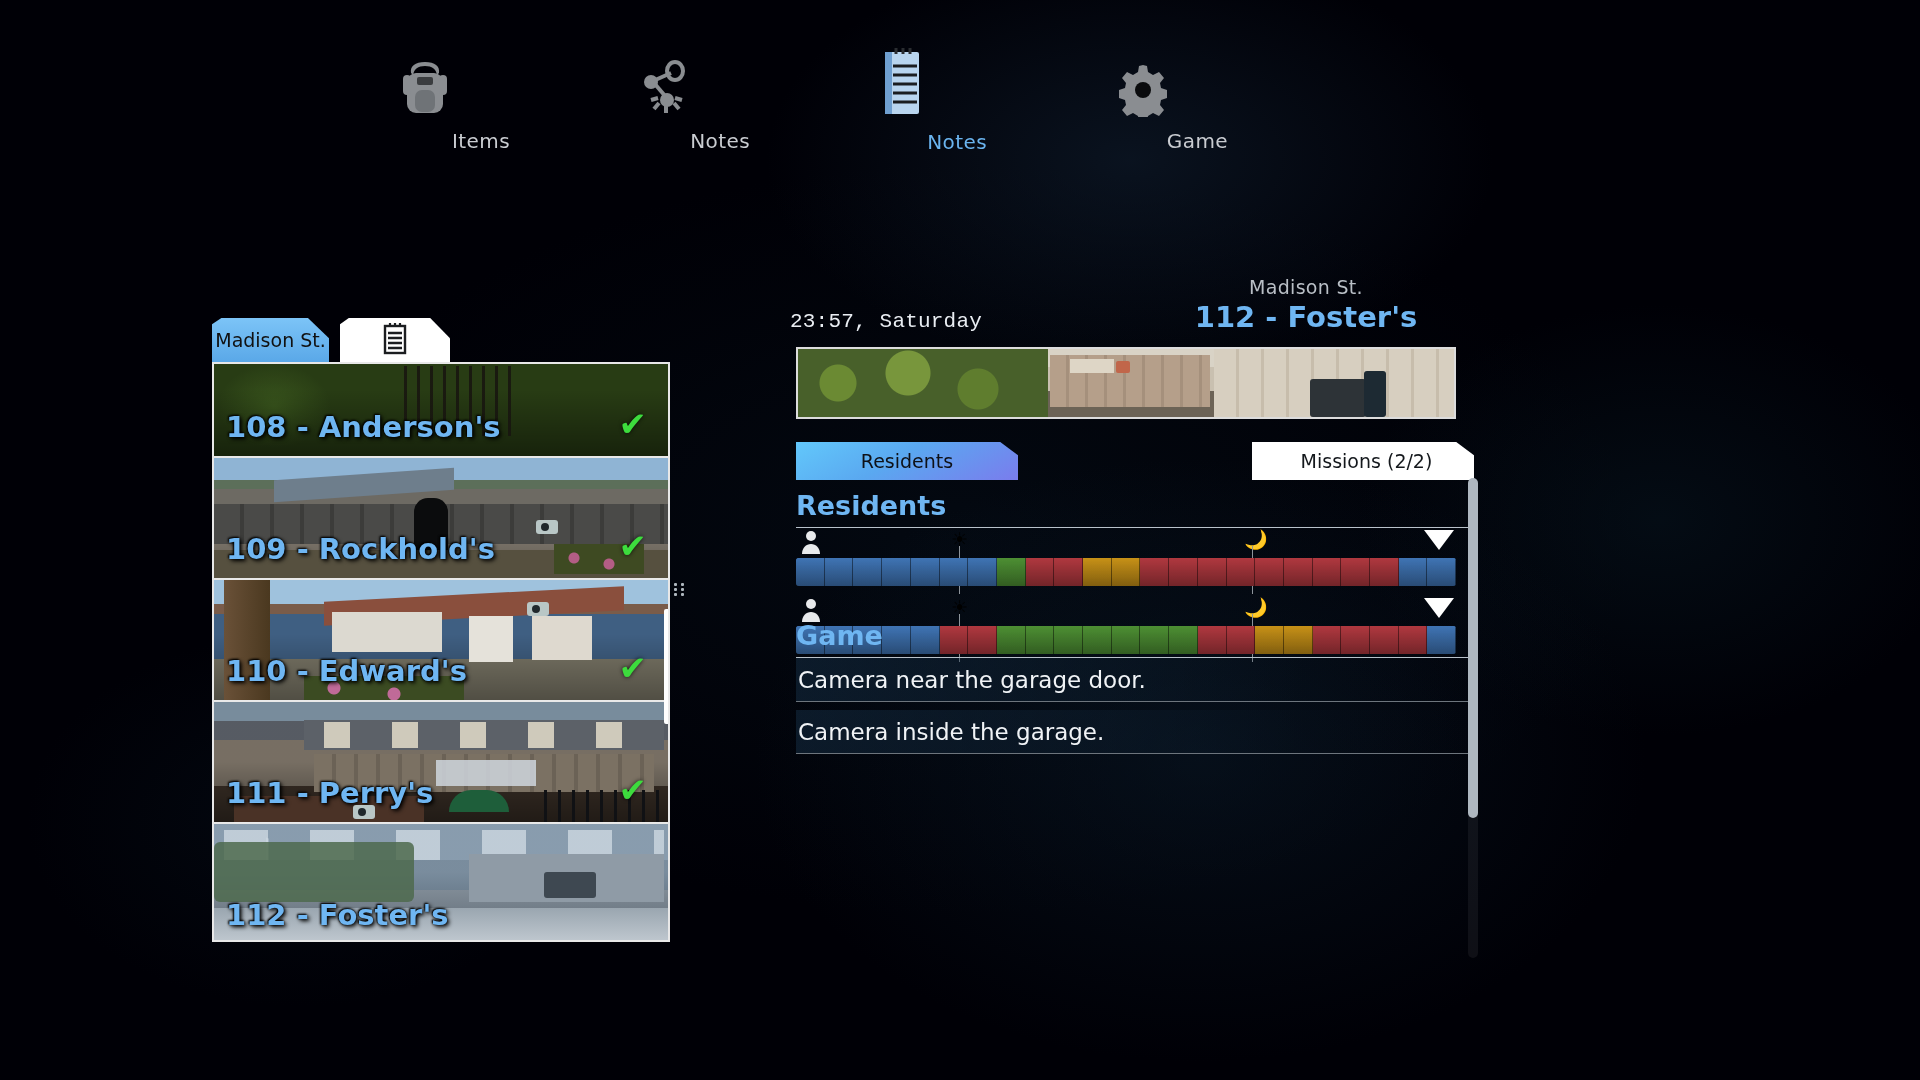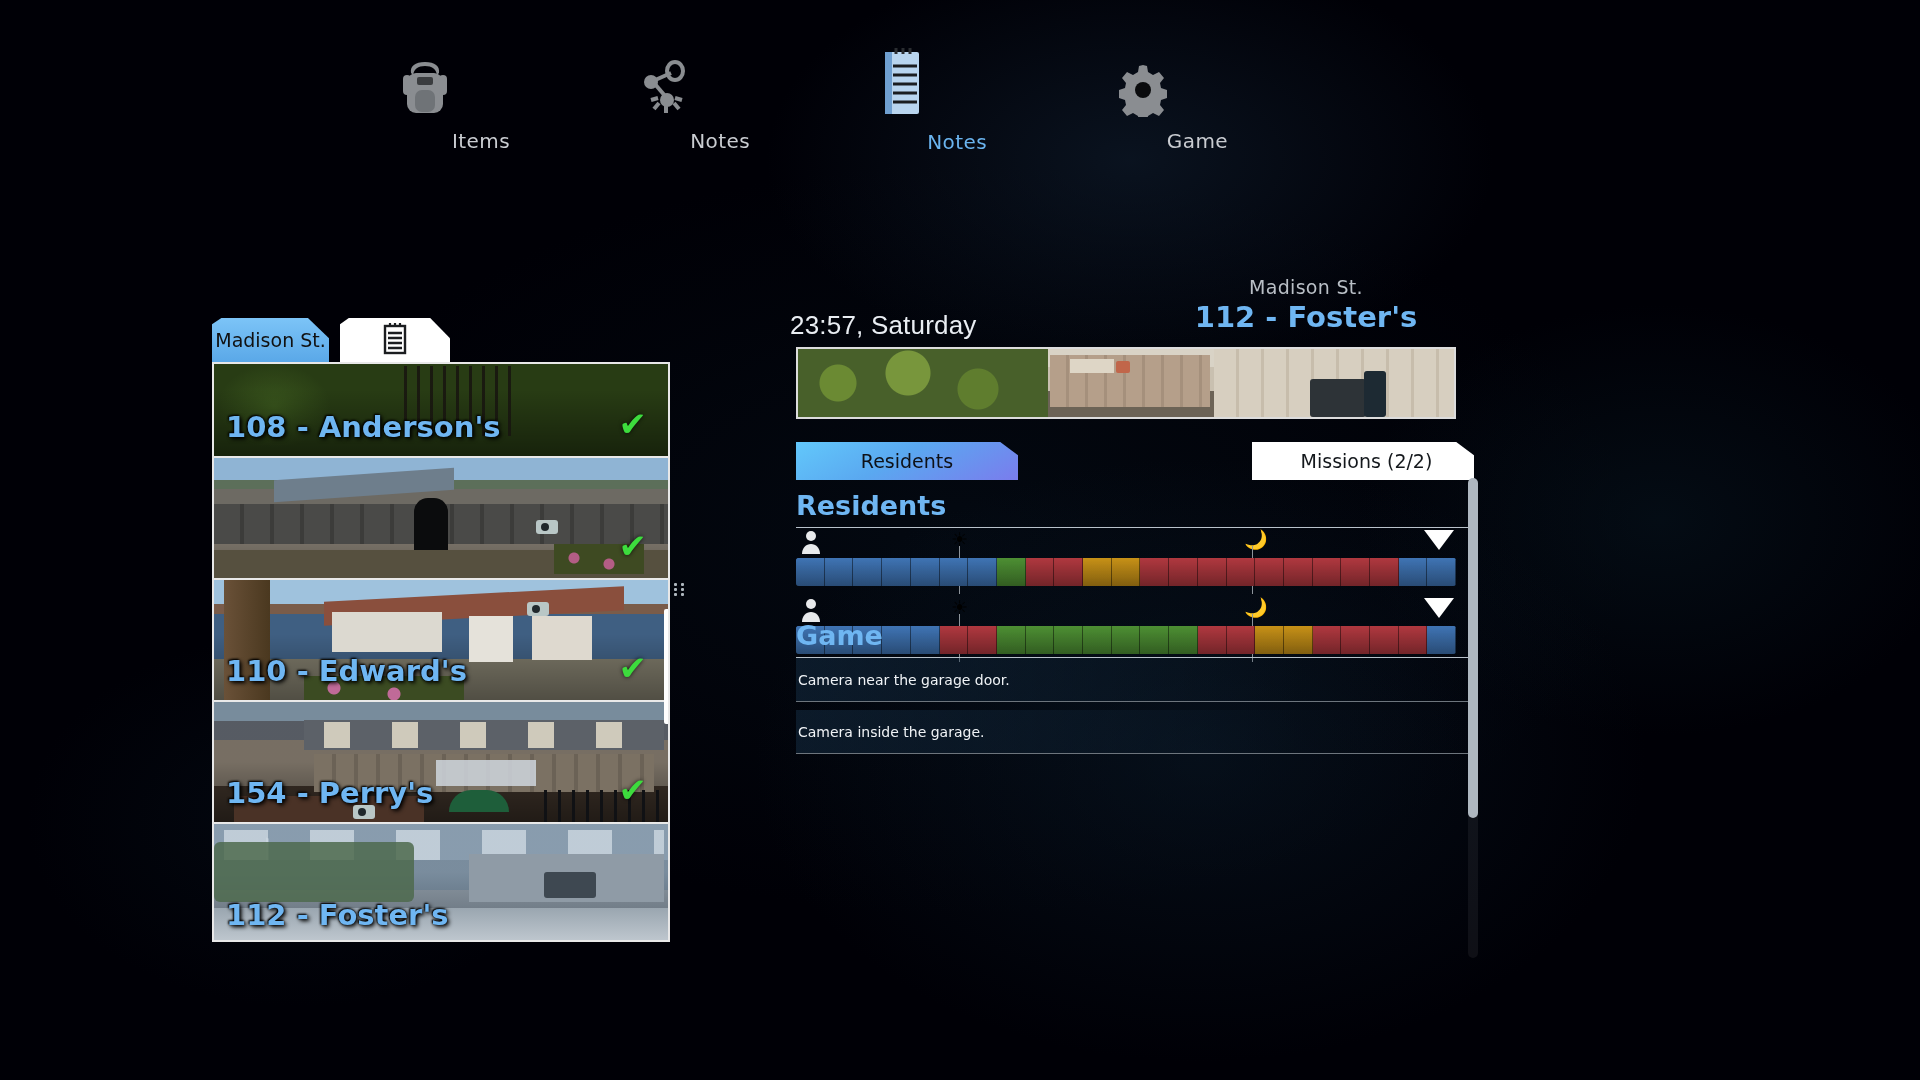--- a/index.html
+++ b/index.html
@@ -86,21 +86,21 @@
   .grip{
     position:absolute; right:-16px; top:270px; width:12px; height:18px;
     display:grid; grid-template-columns:1fr 1fr; gap:2px; align-content:center;
   }
   .grip i{ width:3px;height:3px;background:#aeb6bd;border-radius:1px; display:block;}
 
   
   .right-panel{ position:absolute; left:790px; top:300px; width:690px; }
   .clock{
     position:absolute; left:0; top:10px; color:#e9edf2;
-    font-size:26px; font-family:Liberation Sans, sans-serif; letter-spacing:.2px;
+    font-size:21px; font-family:Liberation Mono, monospace; letter-spacing:.2px;
   }
   .rp-title{ position:absolute; right:9px; top:-24px; text-align:center; width:330px;}
   .rp-street{ font-size:19px; color:#b9bfc6; letter-spacing:.3px; }
   .rp-house{ font-size:29px; color:#6fb6f2; font-weight:bold; margin-top:2px;}
 
   .hero{
     position:absolute; left:6px; top:47px; width:660px; height:72px;
     border:2px solid #dcdcdc; overflow:hidden; background:#1a1a18;
   }
 
@@ -141,21 +141,21 @@
     position:absolute; left:0; top:30px; width:660px; height:28px;
     display:flex; border-radius:3px; overflow:hidden;
   }
   .bar .seg{ flex:1 1 0; border-right:1px solid rgba(0,0,0,.45); }
 
   .hints{ position:absolute; left:0; top:320px; width:690px; }
   .hint-row{
     position:relative; margin:0 6px; height:44px;
     display:flex; align-items:center; border-bottom:1px solid #6d757d;
     background:linear-gradient(90deg, rgba(20,44,66,.55), rgba(12,26,40,.15) 75%, rgba(0,0,0,0));
-    color:#f0f3f6; font-size:14px; padding-left:2px;
+    color:#f0f3f6; font-size:23px; padding-left:2px;
   }
   .hint-row:first-child{ margin-top:14px; }
   .hint-gap{ height:8px; }
 
   .right-scroll{
     position:absolute; left:1468px; top:478px; width:10px; height:480px;
     background:rgba(255,255,255,.06); border-radius:5px;
   }
   .right-thumb{
     position:absolute; left:0; top:0; width:10px; height:340px;
@@ -282,20 +282,21 @@
         <div class="house-row">
           <div class="photo" style="background:
               linear-gradient(0deg, rgba(0,0,0,.35), rgba(0,0,0,0) 50%),
               linear-gradient(180deg,#8fb4d4 0 18%, #5c6f5a 18% 26%, #6d6a63 26% 62%, #8b8377 62% 78%, #57604a 78% 100%);">
             <div style="position:absolute;left:60px;top:16px;width:180px;height:22px;background:#6e7e8c;transform:skewY(-4deg);"></div>
             <div style="position:absolute;left:0;top:46px;width:455px;height:40px;background:repeating-linear-gradient(90deg,#4a4a48 0 26px,#3c3c3a 26px 30px);"></div>
             <div style="position:absolute;left:200px;top:40px;width:34px;height:52px;background:#0b0c0d;border-radius:14px 14px 0 0;"></div>
             <div style="position:absolute;left:0;top:92px;width:455px;height:30px;background:#56503f;"></div>
             <div style="position:absolute;left:340px;top:86px;width:90px;height:30px;background:radial-gradient(circle at 20px 14px,#b35d85 5px,transparent 6px),radial-gradient(circle at 55px 20px,#b35d85 5px,transparent 6px),#3e4a22;"></div>
           </div>
+          <div class="house-label">109 - Rockhold's</div>
           <div class="check">✔</div>
           <div class="row-cam" style="left:322px;top:62px;"></div>
         </div>
 
         <div class="house-row">
           <div class="photo" style="background:
               linear-gradient(0deg, rgba(0,0,0,.35), rgba(0,0,0,0) 55%),
               linear-gradient(180deg,#9fc2dd 0 20%, #7a5c4a 20% 28%, #3f5f82 28% 66%, #7c7868 66% 100%);">
             <div style="position:absolute;left:110px;top:14px;width:300px;height:24px;background:#8a4f3d;transform:skewY(-3deg);"></div>
             <div style="position:absolute;left:118px;top:32px;width:110px;height:40px;background:#dcd9d0;"></div>
@@ -314,21 +315,21 @@
               linear-gradient(0deg, rgba(0,0,0,.45), rgba(0,0,0,.05) 50%),
               linear-gradient(180deg,#7e93a4 0 16%, #5b6068 16% 32%, #7d7468 32% 70%, #3c3128 70% 100%);">
             <div style="position:absolute;left:90px;top:18px;width:360px;height:30px;background:#5c6168;"></div>
             <div style="position:absolute;left:110px;top:20px;width:330px;height:26px;background:repeating-linear-gradient(90deg,#cfcabb 0 26px,transparent 26px 68px);"></div>
             <div style="position:absolute;left:100px;top:52px;width:340px;height:38px;background:repeating-linear-gradient(90deg,#7b7163 0 18px,#6b6256 18px 22px);"></div>
             <div style="position:absolute;left:222px;top:58px;width:100px;height:26px;background:#cfd6dd;opacity:.85;"></div>
             <div style="position:absolute;left:235px;top:88px;width:60px;height:22px;background:#1e5e3a;border-radius:30px 30px 0 0;"></div>
             <div style="position:absolute;left:20px;top:94px;width:190px;height:28px;background:#4a3226;"></div>
             <div style="position:absolute;left:330px;top:88px;width:120px;height:34px;background:repeating-linear-gradient(90deg,#101114 0 3px,transparent 3px 14px);"></div>
           </div>
-          <div class="house-label">154 - Perry's</div>
+          <div class="house-label">111 - Perry's</div>
           <div class="check">✔</div>
           <div class="row-cam" style="left:139px;top:103px;"></div>
         </div>
 
         <div class="house-row">
           <div class="photo" style="background:
               linear-gradient(0deg, rgba(8,20,34,.55), rgba(10,22,36,.25) 60%),
               linear-gradient(180deg,#b3c9dc 0 30%, #9fb4c6 30% 55%, #b9c4cd 55% 100%);">
             <div style="position:absolute;left:0;top:0;width:455px;height:36px;background:repeating-linear-gradient(90deg, transparent 0 52px, #c8d3dc 52px 92px);opacity:.75;clip-path:polygon(0 100%,0 40%,6% 10%,12% 40%,12% 100%);"></div>
             <div style="position:absolute;left:10px;top:6px;width:440px;height:30px;background:repeating-linear-gradient(90deg,#cdd8e1 0 44px, transparent 44px 86px);opacity:.8;"></div>

